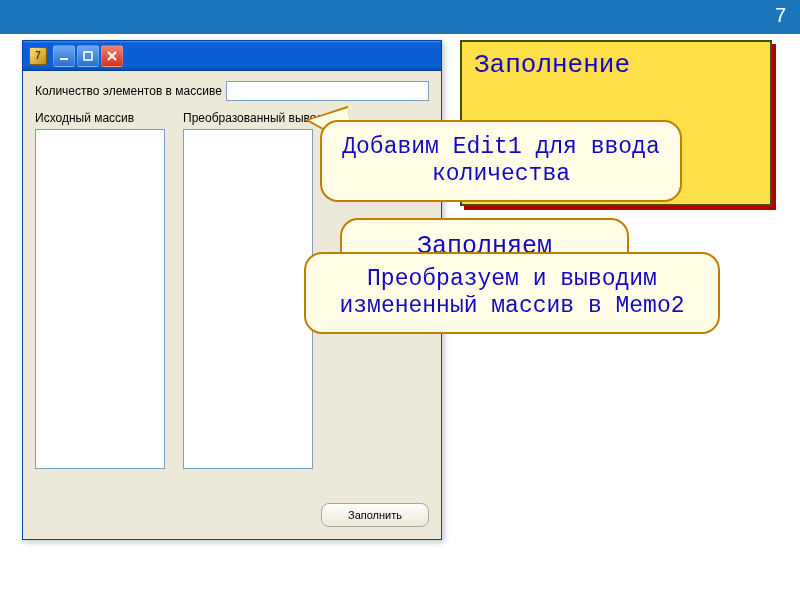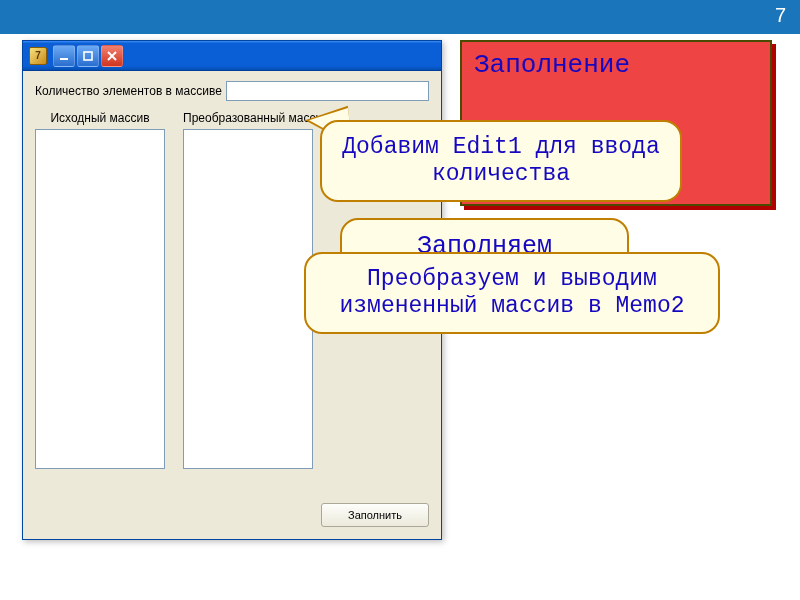--- a/index.html
+++ b/index.html
@@ -54,44 +54,44 @@
   .client {
     flex:1; padding: 10px 12px; position: relative;
     font-size: 12px; color: #000;
   }
   .row1 { display:flex; align-items:center; gap:4px; margin-bottom:10px; }
   .edit1 {
     flex:1; height:20px; border:1px solid #7f9db9; background:#fff;
     padding: 1px 4px; font-size:12px;
   }
   .labels-row { display:flex; gap:18px; margin-bottom:4px; font-size:12px;}
-  .labels-row span:first-child{ width:130px;text-align:center;}
+  .labels-row span:first-child{ width:130px;}
   .memos { display:flex; gap:18px; }
   .memo {
     width:130px; height:340px; background:#fff;
     border:1px solid #7f9db9;
   }
   .btn-col {
     position:absolute; right:12px; bottom:12px;
     display:flex; flex-direction:column; gap:6px; align-items:flex-end;
     width:108px;
   }
   .xpbtn {
     width:108px; height:24px;
     background: linear-gradient(to bottom,#fdfdfb,#eceadb);
-    border:1px solid #aca899; border-radius:3px;
+    border:1px solid #aca899; border-radius:8px;
     font-size:11px; color:#000;
     display:flex;align-items:center;justify-content:center;
     cursor:pointer;
   }
   
   .note {
     position:absolute; left:460px; top:40px;
     width:312px; height:166px;
-    background:#ef4444; border:2px solid #4a4a00;
+    background:#fde047; border:2px solid #4a4a00;
     box-shadow: 4px 4px 0 #b00000;
     padding:10px 12px;
     font-family: "Courier New", monospace;
     font-size:26px; color:#1508c0; line-height:1.05;
   }
   
   .bubble {
     position:absolute;
     background:#fffde6;
     border:2px solid #c07f00;
@@ -157,21 +157,21 @@
       </div>
     </div>
   </div>
   <div class="client">
     <div class="row1">
       <span>Количество элементов в массиве</span>
       <input class="edit1" value="" style="">
     </div>
     <div class="labels-row">
       <span>Исходный массив</span>
-      <span>Преобразованный массив</span>
+      <span>Преобразованный выводим</span>
     </div>
     <div class="memos">
       <div class="memo"></div>
       <div class="memo"></div>
     </div>
     <div class="btn-col">
       <div class="xpbtn">Заполнить</div>
     </div>
   </div>
 </div>

